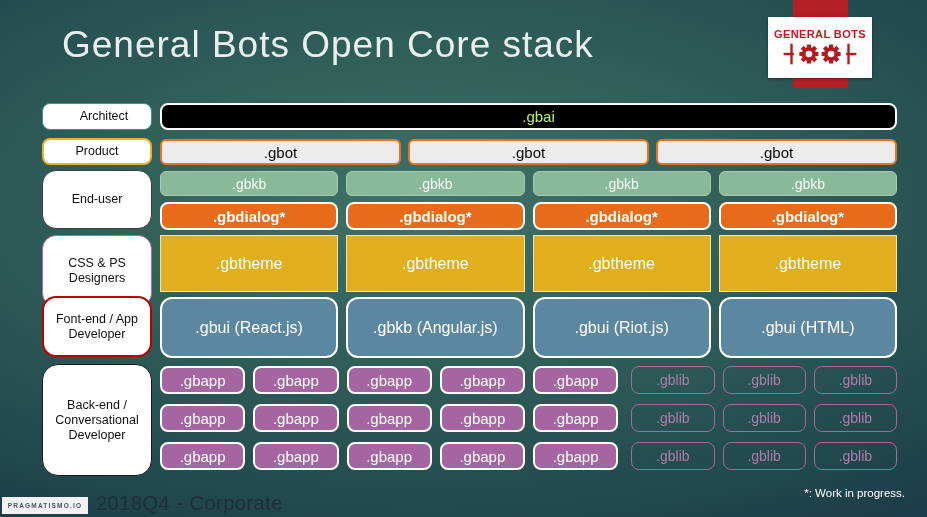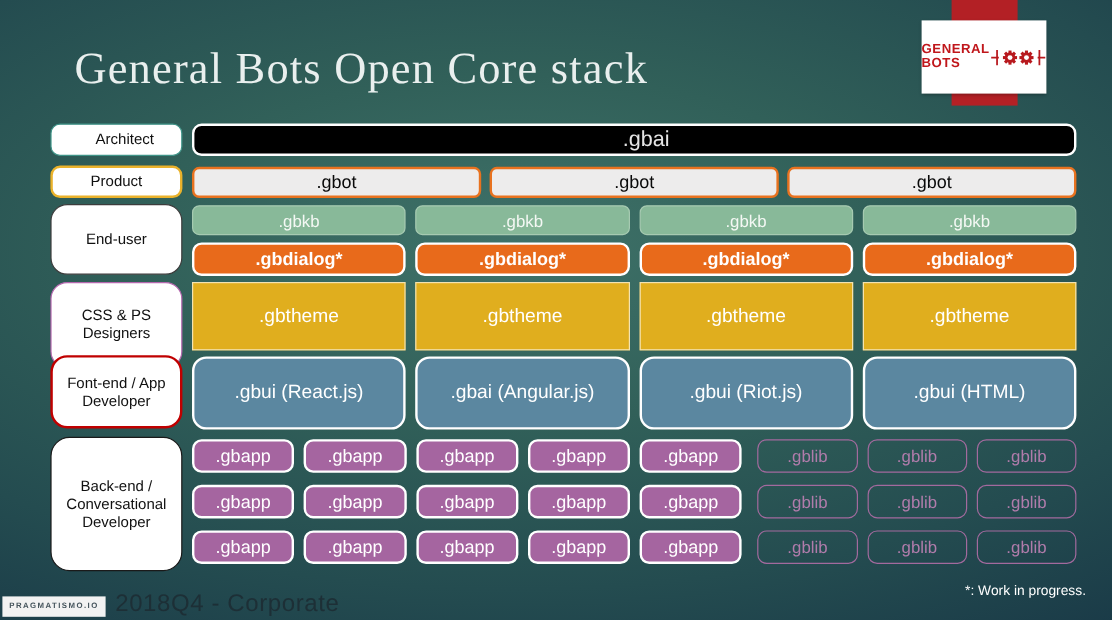--- a/index.html
+++ b/index.html
@@ -5,27 +5,27 @@
   html,body{margin:0;padding:0;background:#0d2230;}
   .slide{
     position:relative;width:927px;height:517px;overflow:hidden;
     font-family:"Liberation Sans","DejaVu Sans",sans-serif;
     background:
       radial-gradient(ellipse 120% 100% at 46% 40%,
         #3f7269 0%, #316059 28%, #244c50 55%, #183746 80%, #122c3a 100%);
   }
   
   .title{
-    position:absolute;left:62px;top:36px;
-    font-size:37px;letter-spacing:1px;color:#e9efee;font-weight:400;font-family:Liberation Serif, serif;
+    position:absolute;left:62px;top:24px;
+    font-size:37px;letter-spacing:1px;color:#e9efee;font-weight:400;
   }
   .ribbon{position:absolute;left:793px;top:0;width:55px;height:88px;background:#b32025;}
   .logo-card{
     position:absolute;left:768px;top:17px;width:104px;height:61px;background:#ffffff;
-    box-shadow:0 1px 3px rgba(0,0,0,.4);display:flex;flex-direction:row;align-items:center;justify-content:center;
+    box-shadow:0 1px 3px rgba(0,0,0,.4);display:flex;flex-direction:column;align-items:center;justify-content:center;
   }
   .logo-text{font-size:11px;font-weight:bold;color:#c0171c;letter-spacing:.4px;margin-bottom:1px;}
   .gears{display:block;}
   
   .role{
     position:absolute;left:42px;width:110px;background:#ffffff;color:#101010;
     display:flex;align-items:center;justify-content:center;text-align:center;
     font-size:12.5px;line-height:1.2;padding:2px 6px;box-sizing:border-box;
   }
   .role-architect{top:103px;height:27px;border:1.5px solid #3f9488;border-radius:8px;padding-left:20px;}
@@ -34,21 +34,21 @@
   .role-css{top:235px;height:72px;border:1.5px solid #b468ae;border-radius:14px;}
   .role-frontend{top:296px;height:61px;border:2px solid #c00000;border-radius:14px;}
   .role-backend{top:364px;height:112px;border:1.5px solid #1a1a1a;border-radius:16px;}
   
   .row{position:absolute;left:160px;width:737px;display:flex;gap:8px;}
   .cell{
     flex:1;display:flex;align-items:center;justify-content:center;
     box-sizing:border-box;white-space:nowrap;
   }
   .row-gbai{top:103px;height:27px;}
-  .cell-gbai{background:#000000;border:2px solid #ffffff;border-radius:8px;color:#e5e5e5;font-size:18px;padding-left:20px;}
+  .cell-gbai{background:#000000;border:2px solid #ffffff;border-radius:8px;color:#bef264;font-size:15px;padding-left:20px;}
   .row-gbot{top:139px;height:26px;gap:7px;}
   .cell-gbot{background:#edecec;border:2px solid #e8721f;border-radius:6px;color:#090909;font-size:15px;}
   .row-gbkb{top:171px;height:25px;}
   .cell-gbkb{background:#88b999;border:1px solid #a6cab1;border-radius:6px;color:#f4f8f4;font-size:14px;}
   .row-gbdialog{top:202px;height:28px;}
   .cell-gbdialog{background:#e86a1b;border:2px solid #ffffff;border-radius:8px;color:#ffffff;font-size:15px;font-weight:bold;}
   .row-gbtheme{top:235px;height:57px;}
   .cell-gbtheme{background:#e0ae1e;border:1px solid rgba(255,255,255,.65);border-radius:0;color:#ffffff;font-size:16px;}
   .row-gbui{top:297px;height:61px;}
   .cell-gbui{background:#5b87a0;border:2px solid #ffffff;border-radius:12px;color:#ffffff;font-size:16px;}
@@ -130,21 +130,21 @@
 
   <div class="row row-gbtheme">
     <div class="cell cell-gbtheme">.gbtheme</div>
     <div class="cell cell-gbtheme">.gbtheme</div>
     <div class="cell cell-gbtheme">.gbtheme</div>
     <div class="cell cell-gbtheme">.gbtheme</div>
   </div>
 
   <div class="row row-gbui">
     <div class="cell cell-gbui">.gbui (React.js)</div>
-    <div class="cell cell-gbui">.gbai (Angular.js)</div>
+    <div class="cell cell-gbui">.gbkb (Angular.js)</div>
     <div class="cell cell-gbui">.gbui (Riot.js)</div>
     <div class="cell cell-gbui">.gbui (HTML)</div>
   </div>
 
   <div class="row row-app1">
     <div class="cell cell-gbapp">.gbapp</div>
     <div class="cell cell-gbapp">.gbapp</div>
     <div class="cell cell-gbapp">.gbapp</div>
     <div class="cell cell-gbapp">.gbapp</div>
     <div class="cell cell-gbapp">.gbapp</div>

